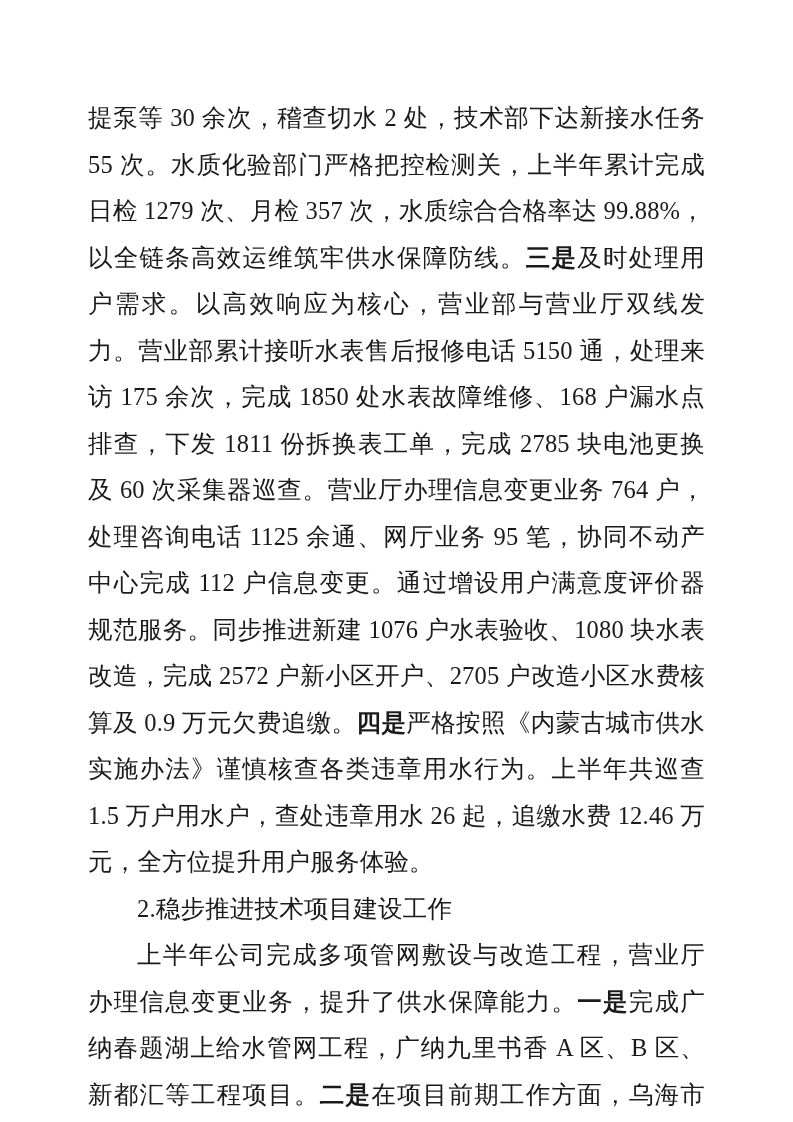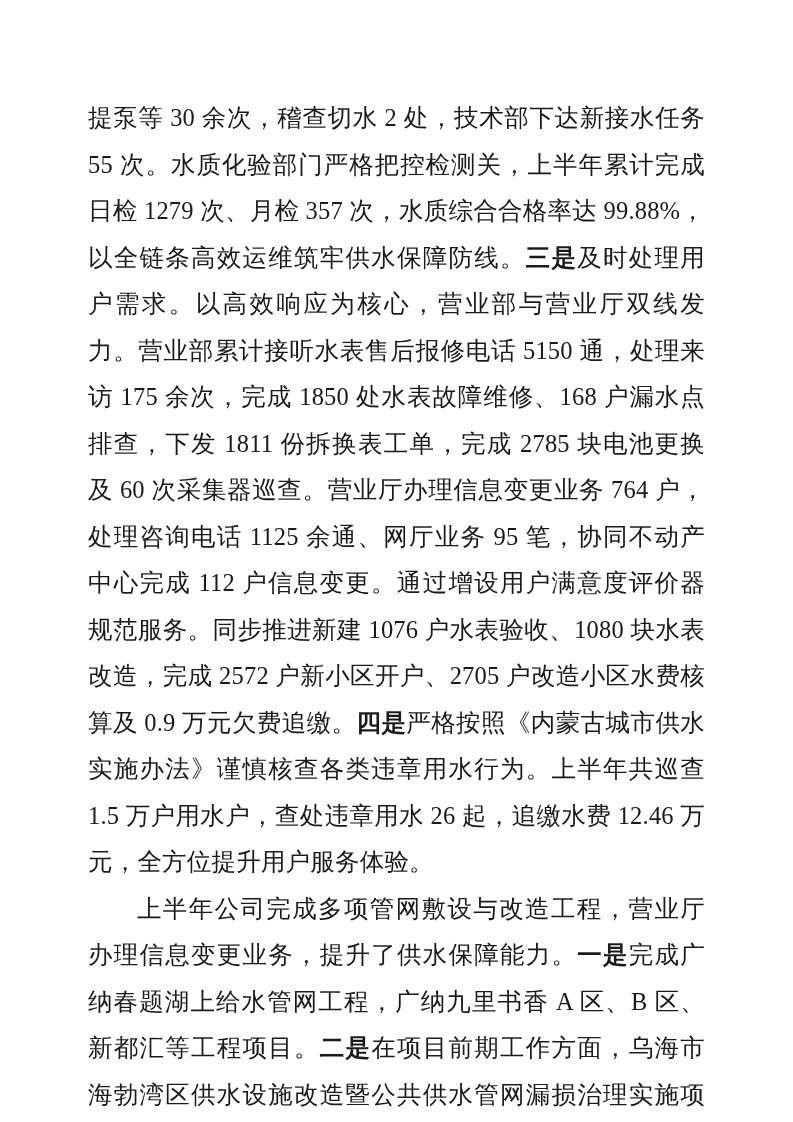--- a/index.html
+++ b/index.html
@@ -46,19 +46,22 @@
 </head>
 <body>
 
 <div class="page">
   <div class="doc-body">
 
     <p class="para">
       <span>提泵等 30 余次，稽查切水 2 处，技术部下达新接水任务 55 次。水质化验部门严格把控检测关，上半年累计完成日检 1279 次、月检 357 次，水质综合合格率达 99.88%，以全链条高效运维筑牢供水保障防线。</span><span class="bold">三是</span><span>及时处理用户需求。以高效响应为核心，营业部与营业厅双线发力。营业部累计接听水表售后报修电话 5150 通，处理来访 175 余次，完成 1850 处水表故障维修、168 户漏水点排查，下发 1811 份拆换表工单，完成 2785 块电池更换及 60 次采集器巡查。营业厅办理信息变更业务 764 户，处理咨询电话 1125 余通、网厅业务 95 笔，协同不动产中心完成 112 户信息变更。通过增设用户满意度评价器规范服务。同步推进新建 1076 户水表验收、1080 块水表改造，完成 2572 户新小区开户、2705 户改造小区水费核算及 0.9 万元欠费追缴。</span><span class="bold">四是</span><span>严格按照《内蒙古城市供水实施办法》谨慎核查各类违章用水行为。上半年共巡查 1.5 万户用水户，查处违章用水 26 起，追缴水费 12.46 万元，全方位提升用户服务体验。</span>
     </p>
 
+    <p class="para indent2">
+      <span>2.稳步推进技术项目建设工作</span>
+    </p>
 
     <p class="para indent2">
       <span>上半年公司完成多项管网敷设与改造工程，营业厅办理信息变更业务，提升了供水保障能力。</span><span class="bold">一是</span><span>完成广纳春题湖上给水管网工程，广纳九里书香 A 区、B 区、新都汇等工程项目。</span><span class="bold">二是</span><span>在项目前期工作方面，乌海市海勃湾区供水设施改造暨公共供水管网漏损治理实施项目更换申报主体，现已重新立项；滨河二期水源地调整项目办理完成了内蒙古自治</span>
     </p>
 
   </div>
 </div>
 
 </body></html>

